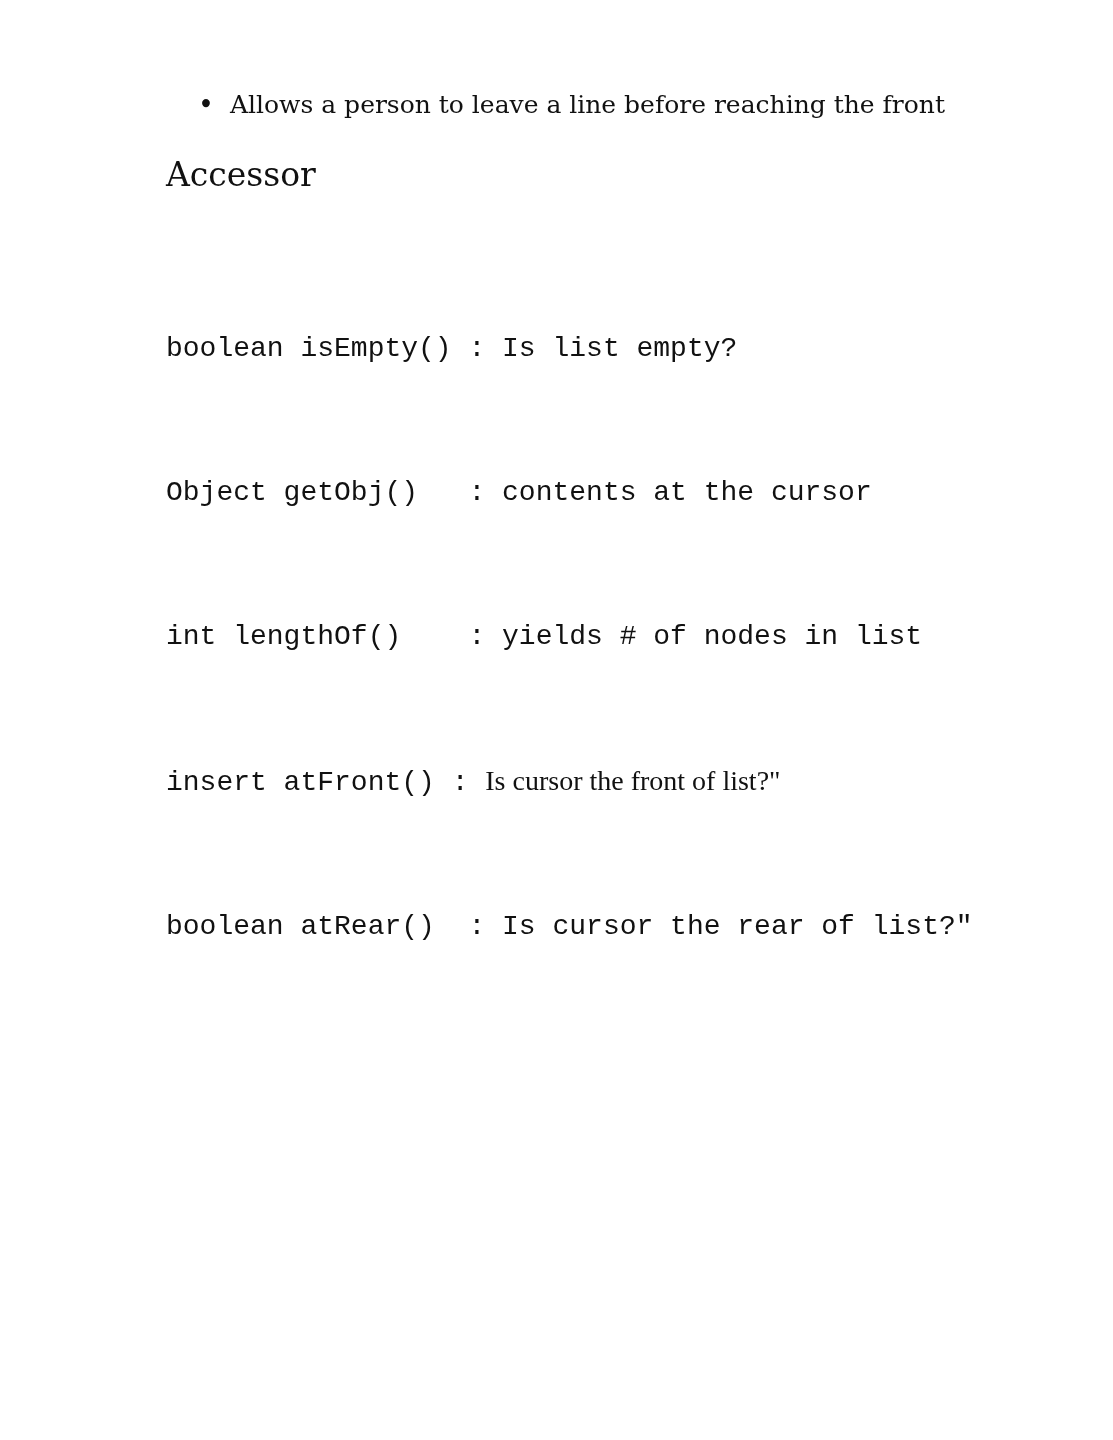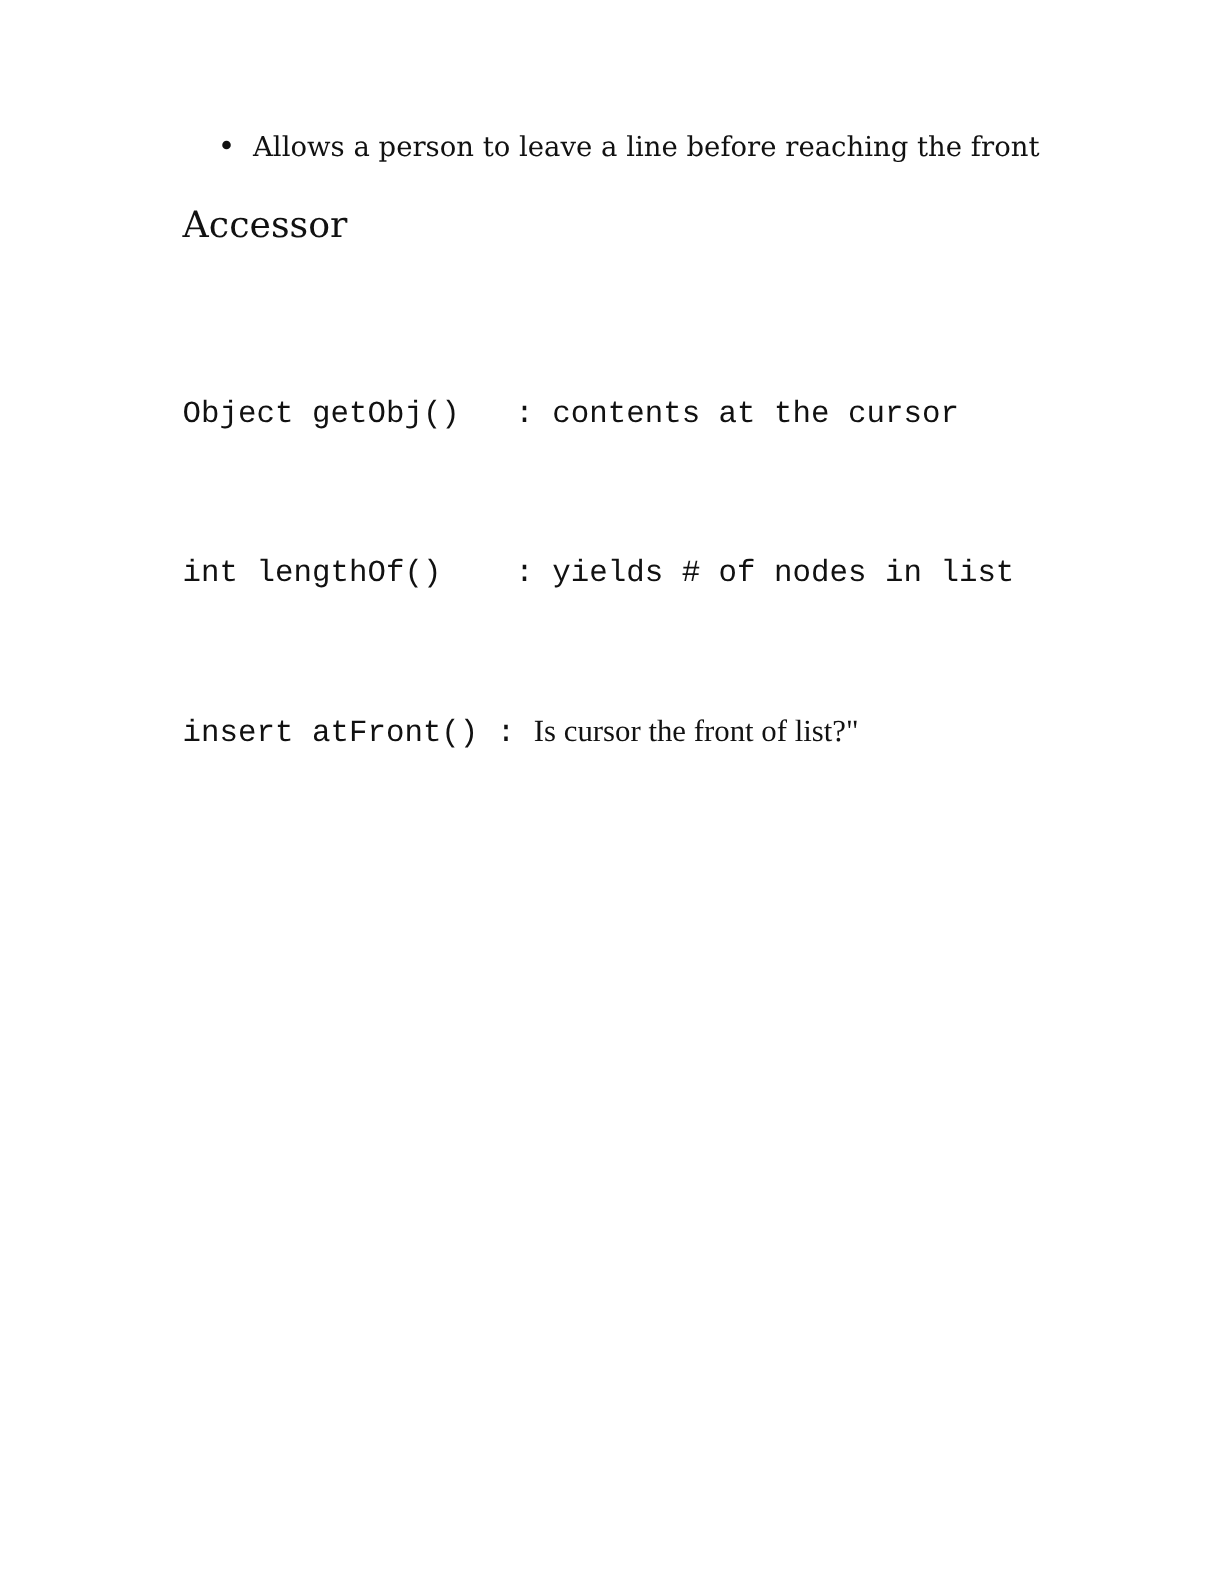--- a/index.html
+++ b/index.html
@@ -7,21 +7,21 @@
     width: 1113px;
     height: 1440px;
     color: #111111;
     font-family: "DejaVu Serif", serif;
     overflow: hidden;
   }
   .page {
     box-sizing: border-box;
     width: 1113px;
     height: 1212px;
-    padding: 107px 40px 0 166px;
+    padding: 78px 40px 0 166px;
   }
   
   .bullets {
     list-style: none;
     margin: 0;
     padding: 0;
     font-size: 25px;
     line-height: 53px;
   }
   .bullet {
@@ -69,18 +69,20 @@
   <ul class="bullets">
     <li class="bullet">
       <span class="line">Allows a person to leave a line before reaching the front</span>
     </li>
   </ul>
 
 
   <h2 class="section-heading">Accessor</h2>
 
   <div class="code">
+    <div class="code-line"><span>boolean isEmpty() : </span><span>Is list empty?</span></div>
     <div class="code-line"><span>Object getObj()   : </span><span>contents at the cursor</span></div>
     <div class="code-line"><span>int lengthOf()    : </span><span>yields # of nodes in list</span></div>
     <div class="code-line"><span>insert atFront() : </span><span class="desc-small">Is cursor the front of list?"</span></div>
+    <div class="code-line"><span>boolean atRear()  : </span><span>Is cursor the rear of list?"</span></div>
   </div>
 
 </div>
 
 </body></html>

